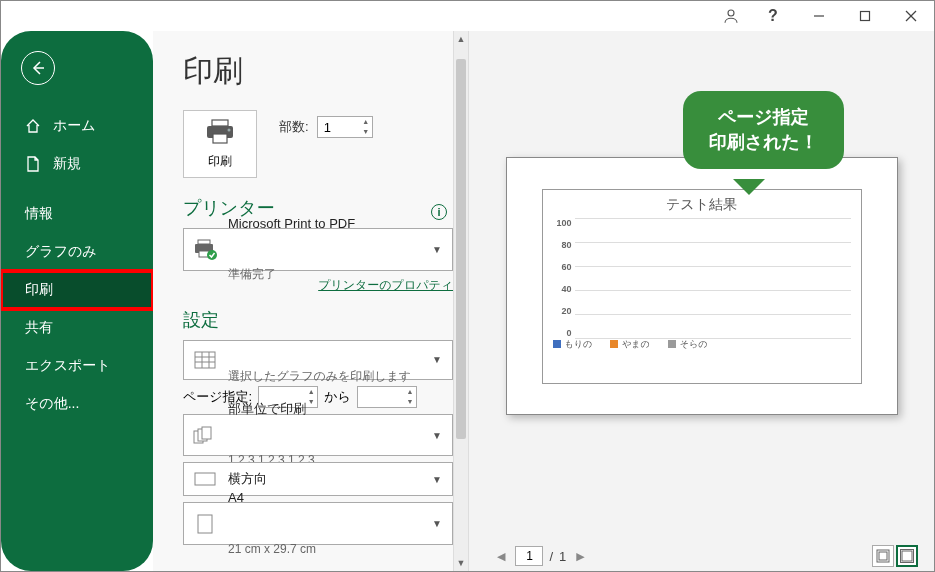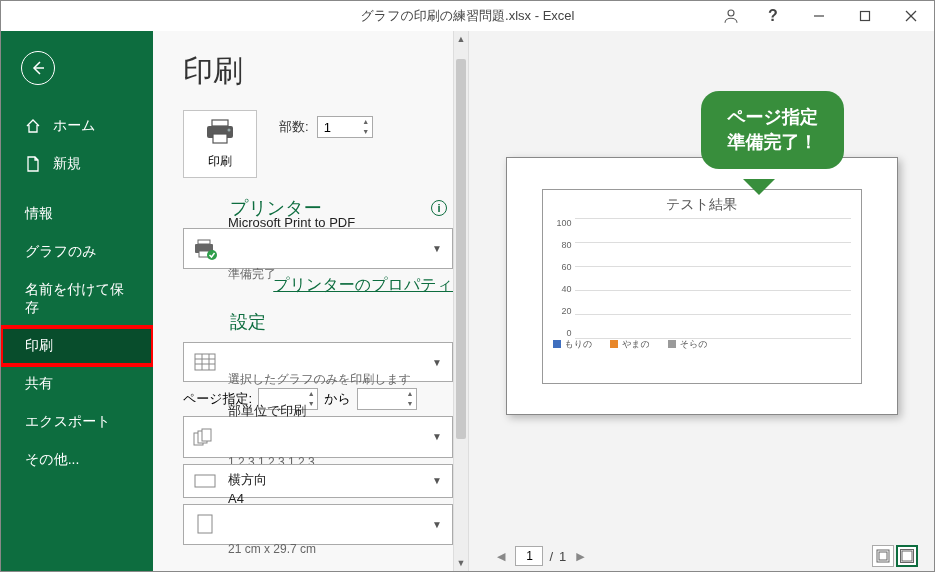--- a/index.html
+++ b/index.html
@@ -5,61 +5,61 @@
 * { margin: 0; padding: 0; box-sizing: border-box; }
 body { font-family: "Yu Gothic UI", "Meiryo", sans-serif; font-size: 13px; background: #fff; overflow: hidden; }
 .app { width: 935px; height: 572px; border: 1px solid #888; position: relative; display: flex; flex-direction: column; }
 .titlebar { height: 30px; background: #fff; display: flex; align-items: center; position: relative; border-bottom: 0; }
 .title-text { position: absolute; left: 50%; transform: translateX(-50%); font-size: 13px; color: #444; }
 .title-icons { position: absolute; right: 0; display: flex; align-items: center; height: 100%; }
 .title-btn { width: 46px; height: 30px; display: flex; align-items: center; justify-content: center; color: #444; cursor: pointer; }
 .title-btn svg { width: 12px; height: 12px; }
 .title-user { margin-right: 10px; display: flex; align-items: center; }
 .main { flex: 1; display: flex; overflow: hidden; }
-.sidebar { width: 152px; background: #0d6d3f; color: #fff; display: flex; flex-direction: column; padding-top: 20px; }
+.sidebar { width: 152px; background: #0d6d3f; color: #fff; display: flex; flex-direction: column; padding-top: 20px; border-radius: 30px; }
 .back-btn { width: 34px; height: 34px; border: 1.5px solid #fff; border-radius: 50%; margin-left: 20px; margin-bottom: 22px; display: flex; align-items: center; justify-content: center; cursor: pointer; }
 .side-item { padding: 10px 24px; display: flex; align-items: center; gap: 12px; cursor: pointer; font-size: 14px; }
 .side-item.disabled { color: #7fb39a; }
 .side-item.active { background: #084d2c; }
 .side-item.highlight { outline: 4px solid #ff0000; outline-offset: -2px; }
 .side-sep { height: 12px; }
 .side-icon { width: 16px; height: 16px; display: inline-block; flex-shrink: 0; }
 .content { flex: 1; background: #f8f8f8; display: flex; overflow: hidden; }
 .settings-col { width: 300px; padding: 20px 0 20px 30px; display: flex; flex-direction: column; }
 .page-title { font-size: 30px; font-weight: 300; color: #333; margin-bottom: 18px; }
 .print-btn-row { display: flex; align-items: flex-start; gap: 22px; margin-bottom: 18px; }
 .print-big-btn { width: 74px; height: 68px; border: 1px solid #c4c4c4; background: #fff; display: flex; flex-direction: column; align-items: center; justify-content: center; gap: 4px; cursor: pointer; }
 .print-big-btn .lbl { font-size: 12px; }
 .copies { display: flex; align-items: center; gap: 8px; padding-top: 6px; }
 .copies label { font-size: 13px; color: #333; }
 .spin-input { width: 56px; height: 22px; border: 1px solid #aaa; padding: 0 14px 0 6px; font-size: 13px; position: relative; background: #fff; }
 .spin-wrap { position: relative; display: inline-block; }
 .spin-btns { position: absolute; right: 1px; top: 1px; width: 12px; height: 20px; display: flex; flex-direction: column; }
 .spin-btns div { flex: 1; font-size: 7px; line-height: 9px; text-align: center; color: #666; cursor: pointer; }
-.section-header { font-size: 18px; color: #0d6d3f; margin-bottom: 8px; display: flex; align-items: center; justify-content: space-between; margin-left: 47px; }
+.section-header { font-size: 18px; color: #0d6d3f; margin-bottom: 8px; display: flex; align-items: flex-end; justify-content: space-between; }
 .info-icon { width: 16px; height: 16px; border: 1.5px solid #0d6d3f; border-radius: 50%; display: flex; align-items: center; justify-content: center; font-size: 11px; color: #0d6d3f; font-weight: bold; margin-right: 6px; }
 .dropdown { border: 1px solid #aaa; background: #fff; display: flex; align-items: center; padding: 6px 8px; gap: 10px; cursor: pointer; position: relative; margin-bottom: 6px; min-height: 40px; }
 .dropdown.short { min-height: 34px; }
 .dd-icon { width: 26px; display: flex; align-items: center; justify-content: center; flex-shrink: 0; }
 .dd-text { flex: 1; display: flex; flex-direction: column; line-height: 1.3; }
 .dd-text .main-t { font-size: 13px; color: #222; }
 .dd-text .sub-t { font-size: 12px; color: #666; margin-top: 35px; }
 .dd-caret { font-size: 10px; color: #555; padding: 0 2px; }
-.link-row { text-align: right; font-size: 16px; color: #0d6d3f; text-decoration: underline; margin-bottom: 14px; cursor: pointer; }
+.link-row { text-align: right; font-size: 12px; color: #0d6d3f; text-decoration: underline; margin-bottom: 14px; cursor: pointer; }
 .page-range { display: flex; align-items: center; gap: 6px; margin-bottom: 6px; font-size: 13px; }
 .page-range .spin-input { width: 60px; }
 .scroll-col { width: 16px; background: #eee; border-left: 1px solid #ddd; border-right: 1px solid #ddd; position: relative; }
 .scroll-thumb { position: absolute; left: 2px; right: 2px; top: 28px; height: 380px; background: #c8c8c8; border-radius: 2px; }
 .scroll-arrow { position: absolute; left: 0; right: 0; height: 16px; text-align: center; font-size: 9px; color: #666; line-height: 16px; }
 .preview-col { flex: 1; background: #f3f3f3; position: relative; display: flex; flex-direction: column; }
 .preview-area { flex: 1; display: flex; align-items: center; justify-content: center; position: relative; padding: 10px 20px 10px 20px; }
 .preview-page { width: 392px; height: 258px; background: #fff; box-shadow: 3px 3px 8px rgba(0,0,0,0.25); border: 1px solid #888; position: relative; display: flex; align-items: center; justify-content: center; }
 .chart-box { width: 320px; height: 195px; border: 1px solid #999; background: #fff; padding: 6px 10px; position: relative; }
 .chart-title { text-align: center; font-size: 14px; color: #555; margin-bottom: 4px; }
-.chart-plot { height: 120px; position: relative; border-left: 0; display: flex; }
+.chart-plot { height: 120px; position: relative; border-left: 0; display: flex; font-weight: bold; }
 .y-axis { width: 22px; display: flex; flex-direction: column; justify-content: space-between; font-size: 9px; color: #666; text-align: right; padding-right: 3px; }
 .bars-area { flex: 1; position: relative; border-bottom: 0; }
 .grid-line { position: absolute; left: 0; right: 0; border-top: 1px solid #ddd; }
 .bar-groups { position: absolute; inset: 0; display: flex; justify-content: space-around; align-items: flex-end; padding: 0 4px; }
 .bar-group { display: flex; gap: 2px; align-items: flex-end; }
 .bar { width: 12px; }
 .x-labels { display: flex; justify-content: space-around; font-size: 9px; color: #666; margin-top: 4px; padding-left: 22px; }
 .legend { display: flex; justify-content: flex-start; gap: 18px; font-size: 9px; color: #555; }
 .legend span { display: flex; align-items: center; gap: 4px; }
 .lg-sw { width: 8px; height: 8px; display: inline-block; }
@@ -72,21 +72,20 @@
 .pf-right { display: flex; gap: 2px; }
 .pf-btn { width: 22px; height: 22px; border: 1px solid #aaa; display: flex; align-items: center; justify-content: center; cursor: pointer; background: #fff; }
 .pf-btn.active { border: 1px solid #0d6d3f; box-shadow: inset 0 0 0 1px #0d6d3f; }
 </style>
 </head>
 <body>
 
 <div class="app">
 
   <div class="titlebar">
-    <span class="title-text">グラフの印刷の練習問題.xlsx  -  Excel</span>
     <div class="title-icons">
       <div class="title-user">
         <svg viewBox="0 0 24 24" width="18" height="18" stroke="#555" fill="none" stroke-width="1.5">
             <circle cx="12" cy="8" r="4"></circle>
             <path d="M4 21c0-4 4-6 8-6s8 2 8 6"></path>
           </svg>
       </div>
       <div class="title-btn">
           <span style="font-size:16px;font-weight:bold">?</span>
         </div>
@@ -129,23 +128,20 @@
               <path d="M3 1h7l3 3v11H3z M10 1v3h3"></path>
             </svg></span>
         <span>新規</span>
       </div>
       <div class="side-sep"></div>
       <div class="side-item">
           <span>情報</span>
         </div>
       <div class="side-item">
           <span>グラフのみ</span>
-        </div>
-      <div class="side-item">
-          <span>名前を付けて保存</span>
         </div>
       <div class="side-item active highlight">
           <span>印刷</span>
         </div>
       <div class="side-item">
           <span>共有</span>
         </div>
       <div class="side-item">
           <span>エクスポート</span>
         </div>
@@ -279,21 +275,21 @@
 
       <div class="scroll-col">
         <div class="scroll-arrow" style="top:0">▲</div>
         <div class="scroll-thumb"></div>
         <div class="scroll-arrow" style="bottom:0">▼</div>
       </div>
 
       <div class="preview-col">
         <div class="speech">
           <div>ページ指定</div>
-          <div>準備完了！</div>
+          <div>印刷された！</div>
         </div>
         <div class="preview-area">
           <div class="preview-page">
             <div class="chart-box">
               <div class="chart-title">テスト結果</div>
               <div class="chart-plot">
                 <div class="y-axis" id="y-axis">
                     <div>100</div>
                     <div>80</div>
                     <div>60</div>

